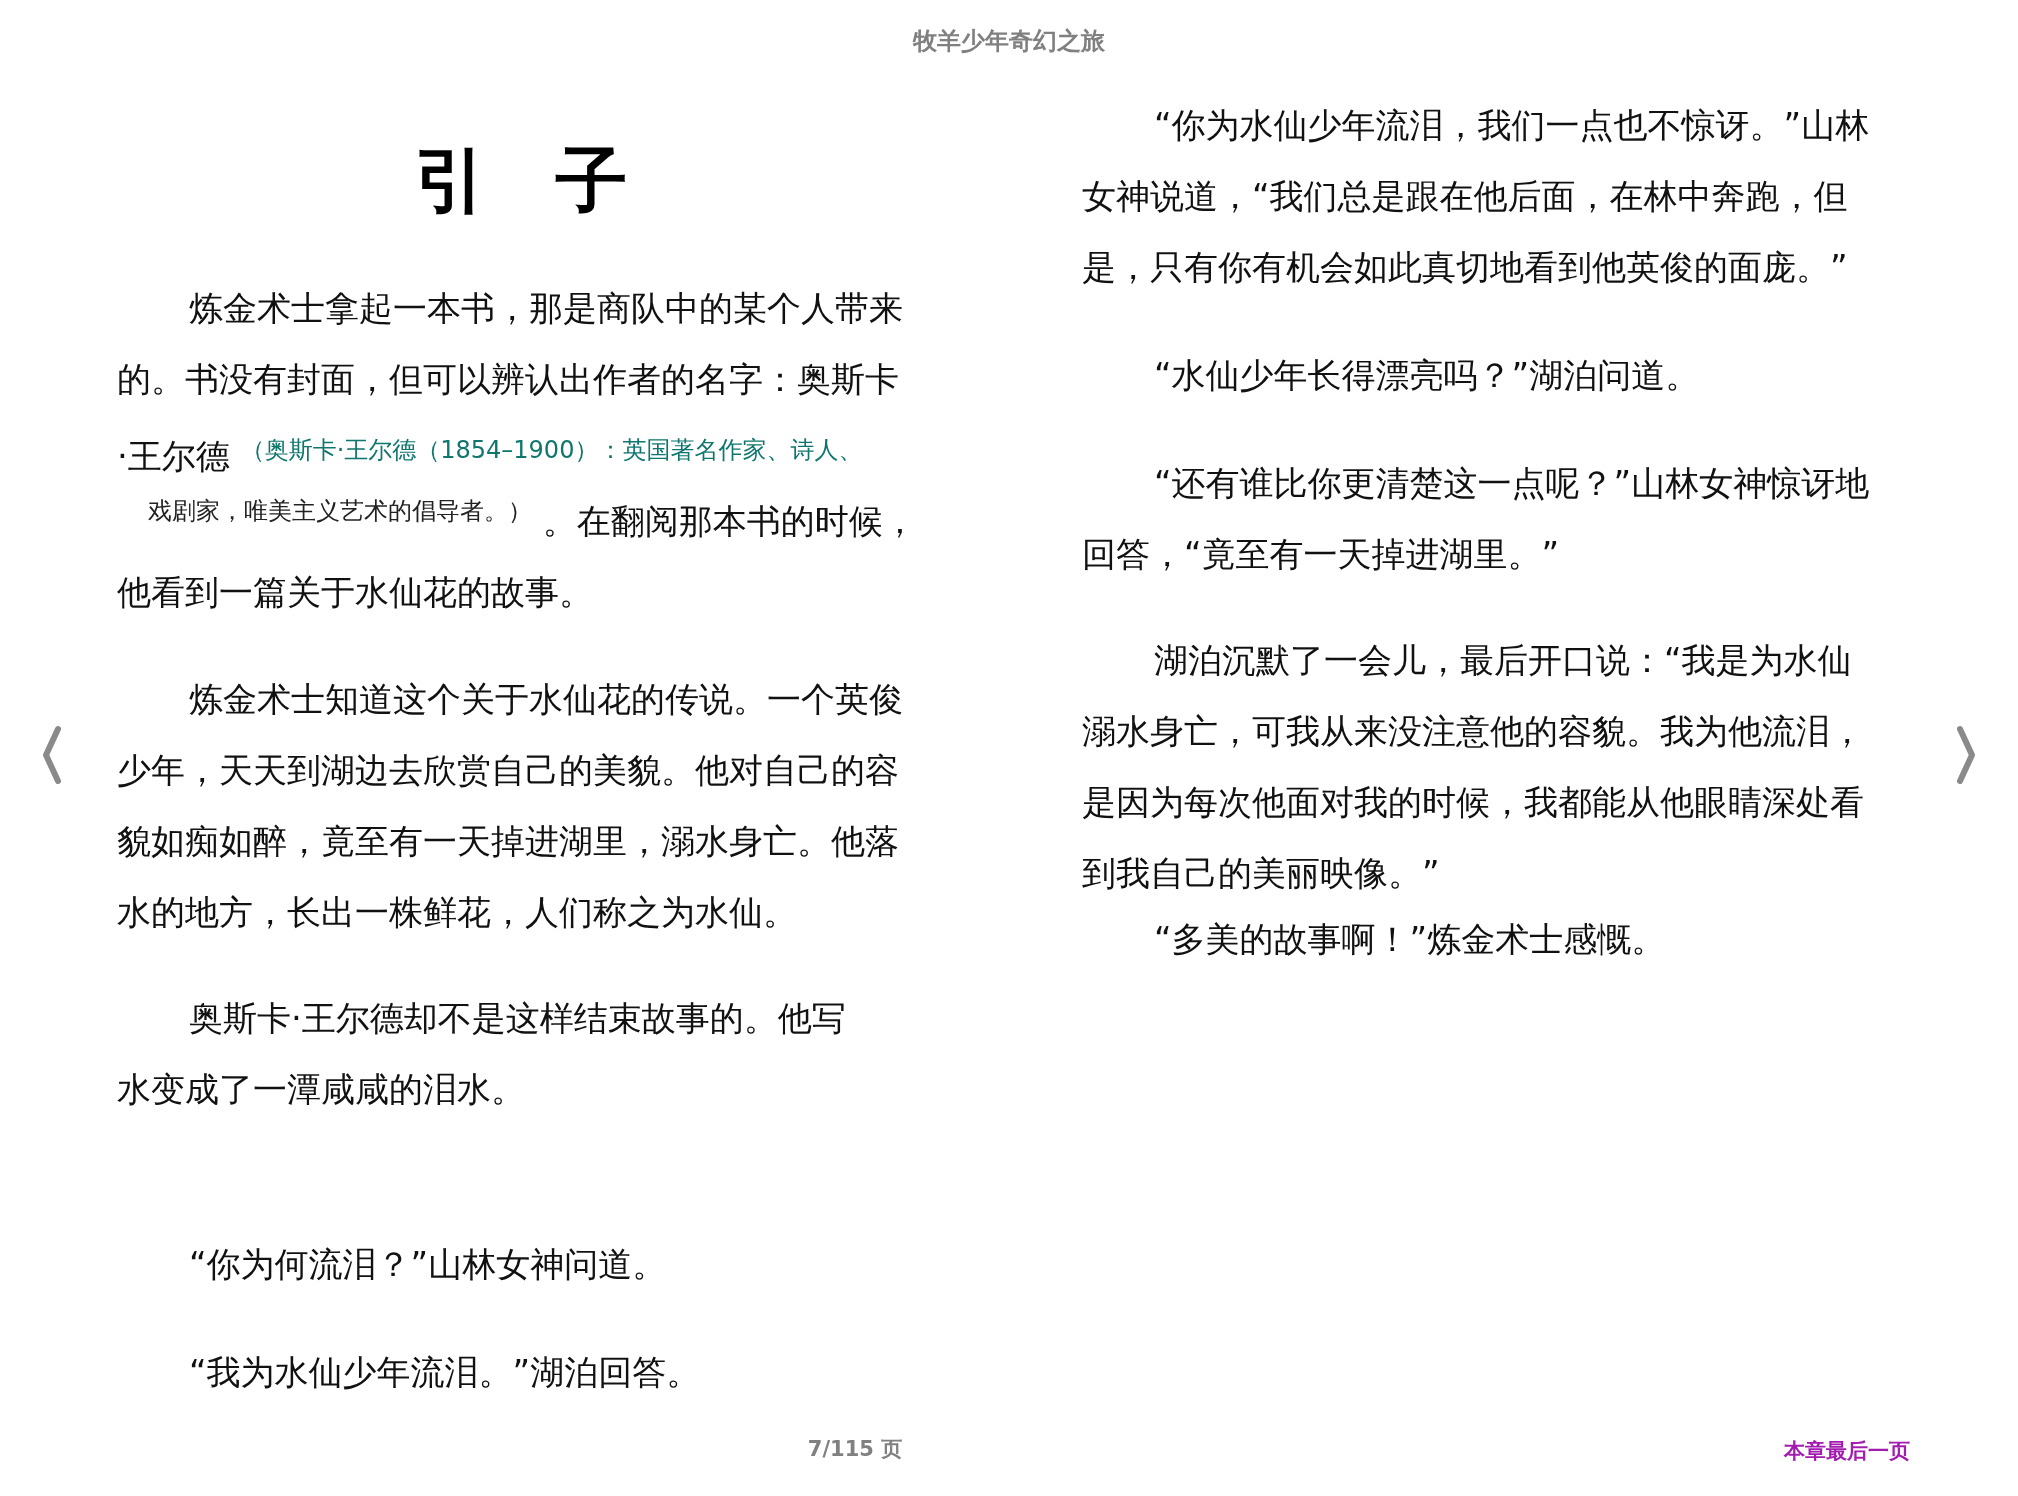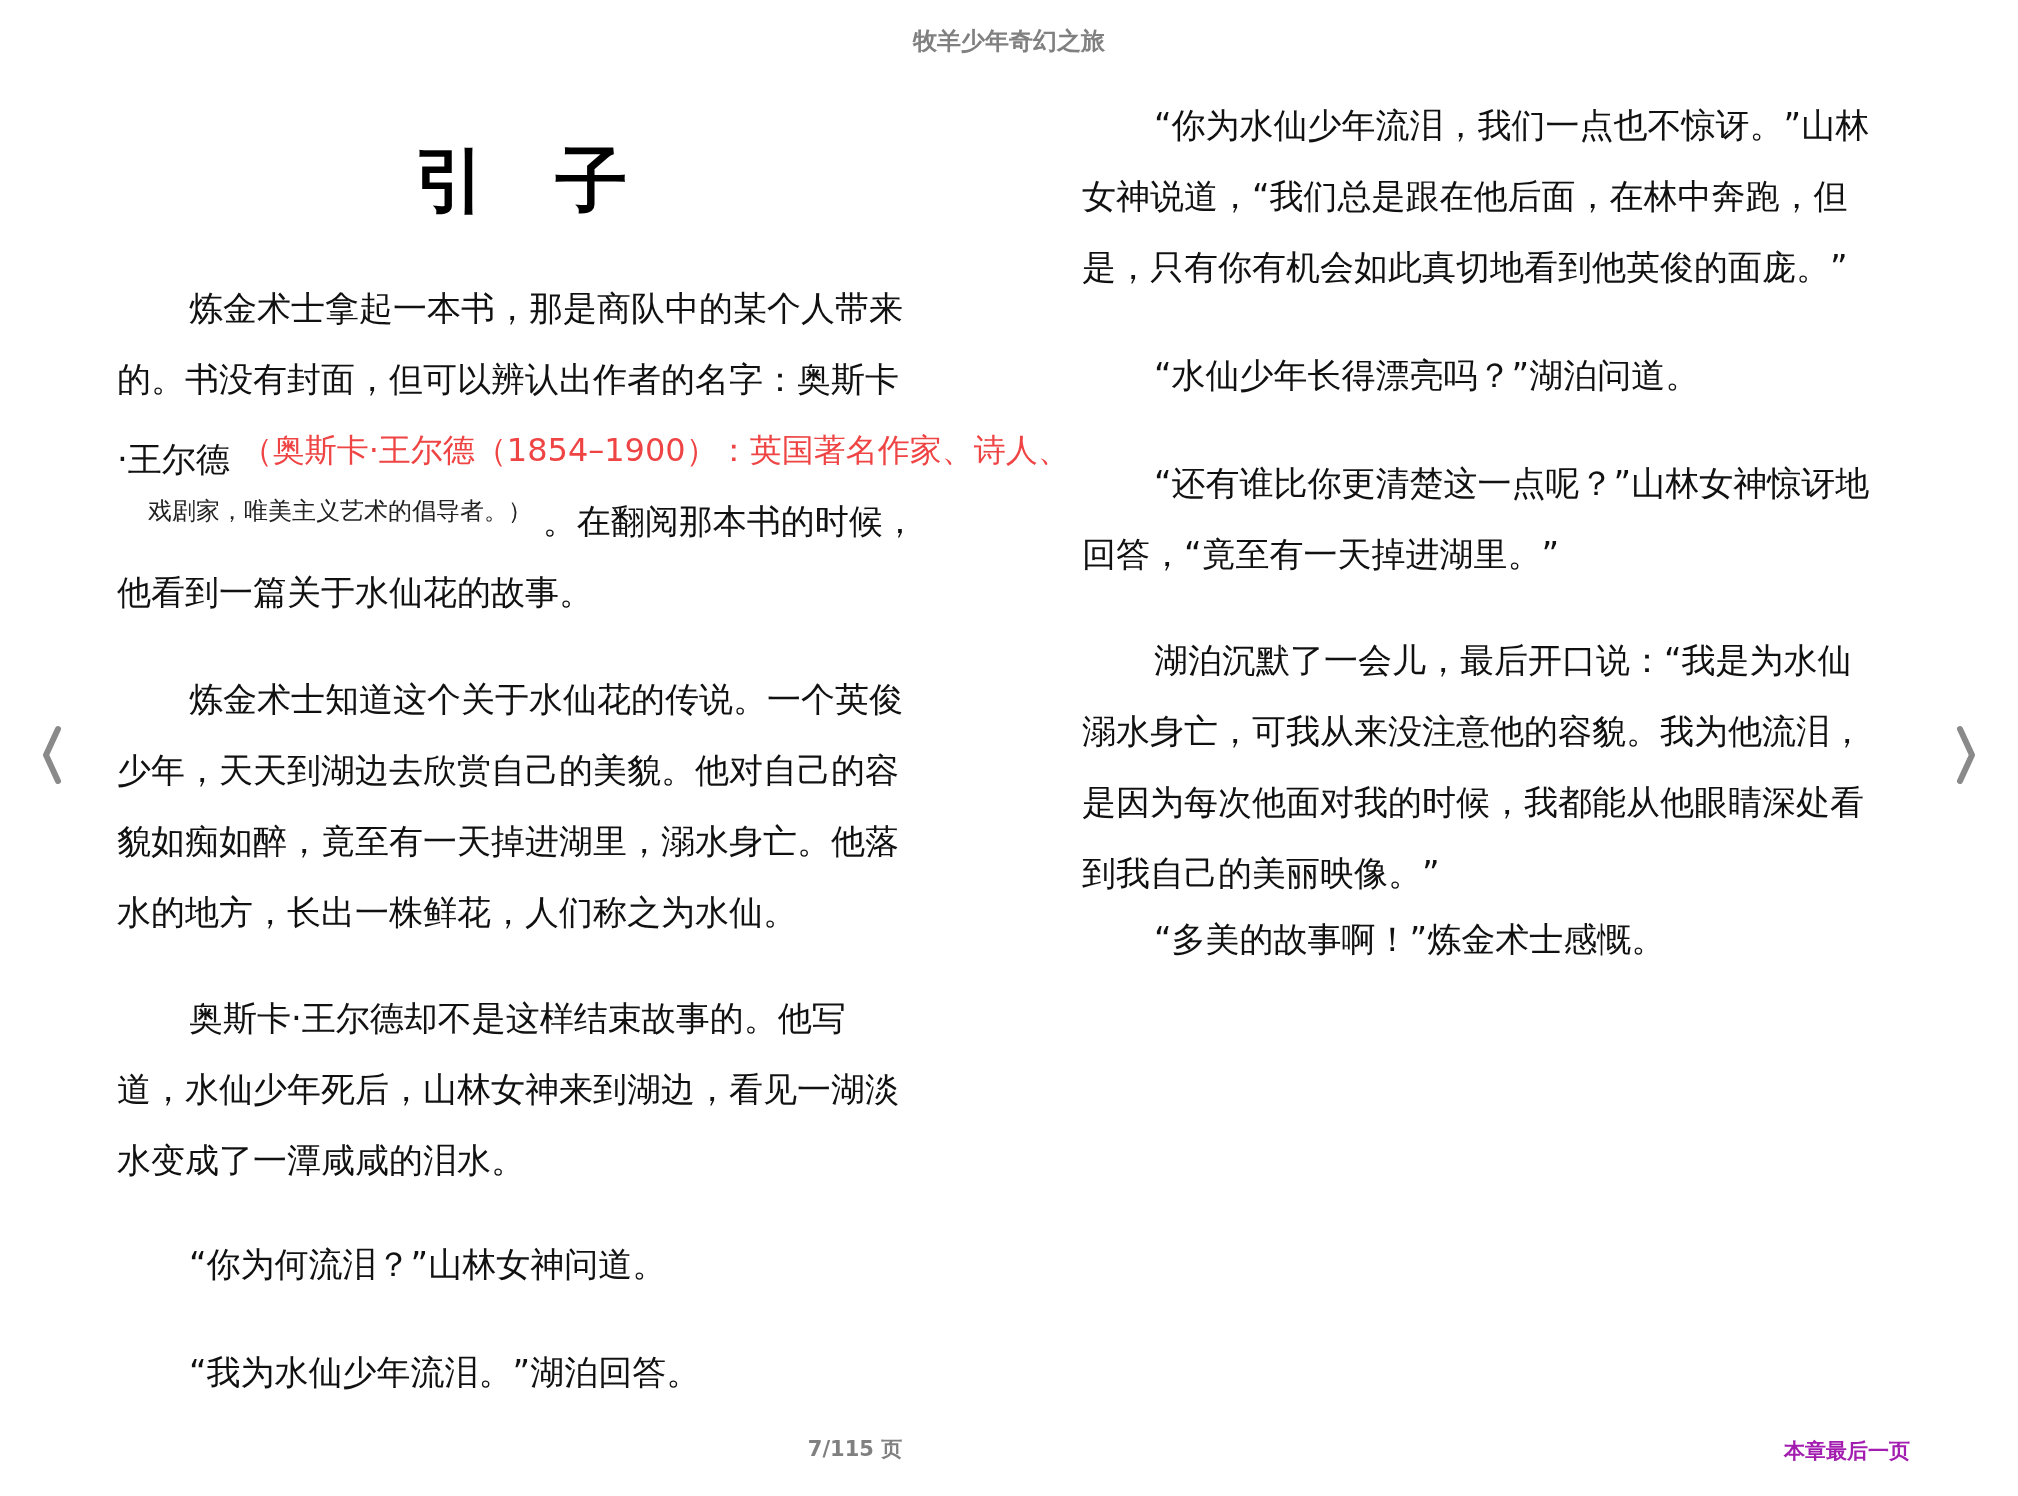--- a/index.html
+++ b/index.html
@@ -68,22 +68,22 @@
     color: #111;
     white-space: nowrap;
   }
   .line {
     display: block;
     height: 71px;
     white-space: nowrap;
   }
   .indent { padding-left: 72px; }
   .footnote {
-    font-size: 32px;
-    color: #ef4444;
+    font-size: 24px;
+    color: #0f766e;
     vertical-align: 10px;
   }
   .footnote-line {
     font-size: 24px;
     color: #222;
     margin-left: 31px;
   }
   .footnote-line-wrap { position: relative; }
   .footnote-line-wrap .fn-small { position: relative; top: -14px; }
 
@@ -144,21 +144,20 @@
 
   <div class="para" style="top:664px;">
     <span class="line indent">炼金术士知道这个关于水仙花的传说。一个英俊</span>
     <span class="line">少年，天天到湖边去欣赏自己的美貌。他对自己的容</span>
     <span class="line">貌如痴如醉，竟至有一天掉进湖里，溺水身亡。他落</span>
     <span class="line">水的地方，长出一株鲜花，人们称之为水仙。</span>
   </div>
 
   <div class="para" style="top:983px;">
     <span class="line indent">奥斯卡·王尔德却不是这样结束故事的。他写</span>
-    <span class="line">道，水仙少年死后，山林女神来到湖边，看见一湖淡</span>
     <span class="line">水变成了一潭咸咸的泪水。</span>
   </div>
 
   <div class="para" style="top:1229px;">
     <span class="line indent">“你为何流泪？”山林女神问道。</span>
   </div>
 
   <div class="para" style="top:1337px;">
     <span class="line indent">“我为水仙少年流泪。”湖泊回答。</span>
   </div>

